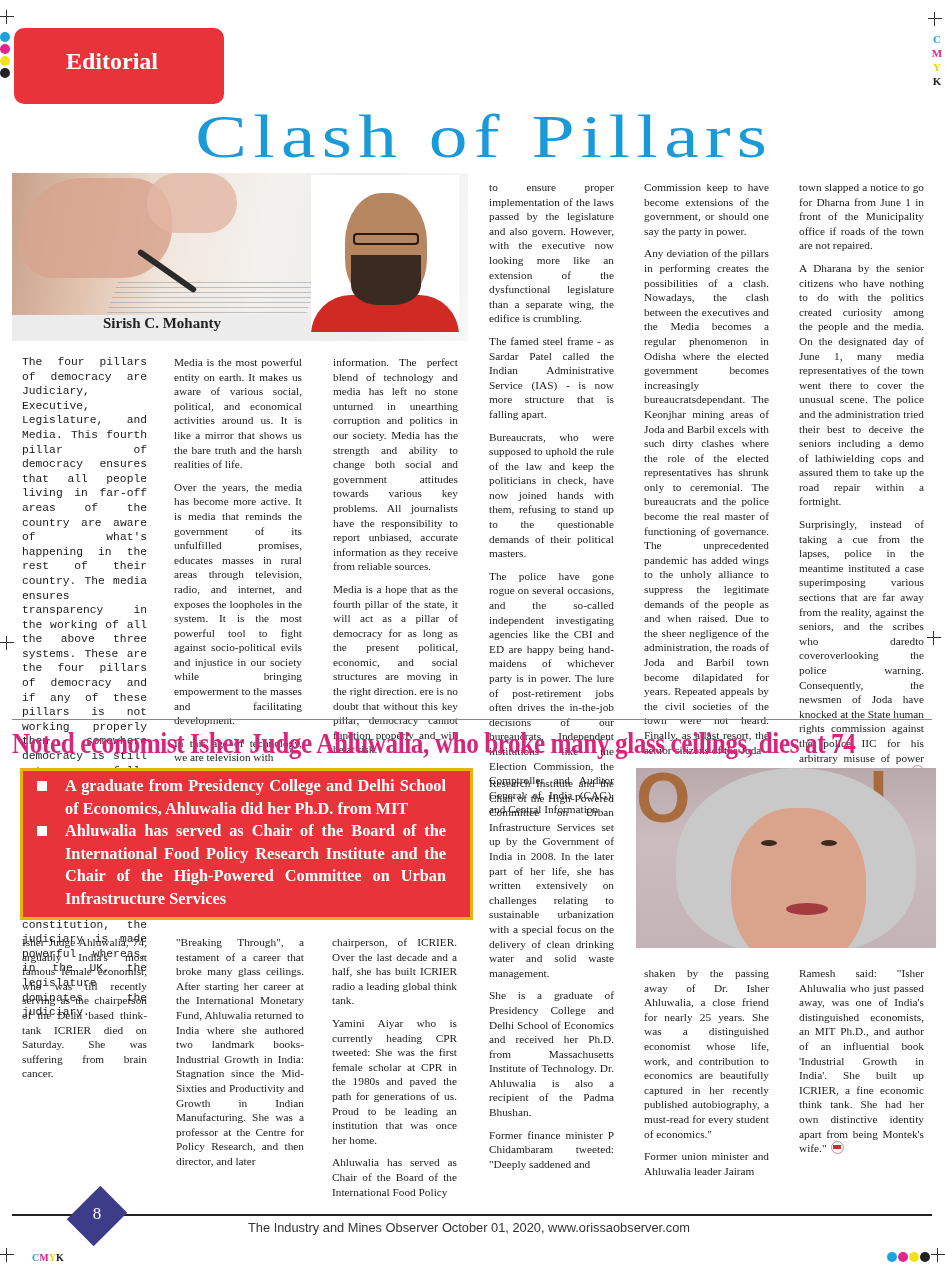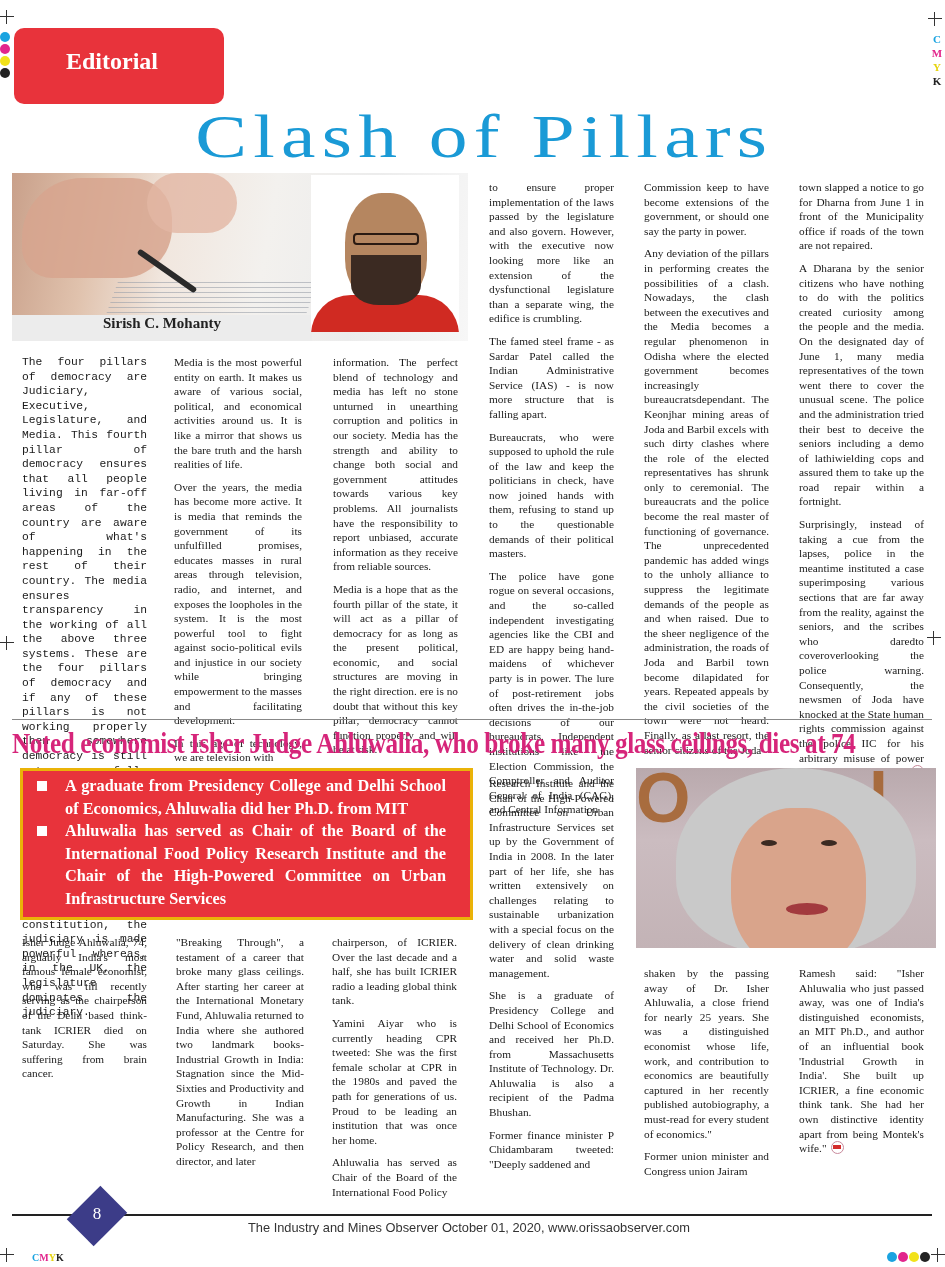--- a/index.html
+++ b/index.html
@@ -207,21 +207,21 @@
       <p>Yamini Aiyar who is currently heading CPR tweeted: She was the first female scholar at CPR in the 1980s and paved the path for generations of us. Proud to be leading an institution that was once her home.</p>
       <p>Ahluwalia has served as Chair of the Board of the International Food Policy</p>
     </div>
     <div class="col" style="left: 481px; top: 768px; width: 141px;">
       <p>Research Institute and the Chair of the High-Powered Committee on Urban Infrastructure Services set up by the Government of India in 2008. In the later part of her life, she has written extensively on challenges relating to sustainable urbanization with a special focus on the delivery of clean drinking water and solid waste management.</p>
       <p>She is a graduate of Presidency College and Delhi School of Economics and received her Ph.D. from Massachusetts Institute of Technology. Dr. Ahluwalia is also a recipient of the Padma Bhushan.</p>
       <p>Former finance minister P Chidambaram tweeted: "Deeply saddened and</p>
     </div>
     <div class="col" style="left: 636px; top: 958px; width: 141px;">
       <p>shaken by the passing away of Dr. Isher Ahluwalia, a close friend for nearly 25 years. She was a distinguished economist whose life, work, and contribution to economics are beautifully captured in her recently published autobiography, a must-read for every student of economics."</p>
-      <p>Former union minister and Congress union Jairam</p>
+      <p>Former union minister and Ahluwalia leader Jairam</p>
     </div>
     <div class="col" style="left: 791px; top: 958px; width: 141px;">
       <p>Ramesh said: "Isher Ahluwalia who just passed away, was one of India's distinguished economists, an MIT Ph.D., and author of an influential book 'Industrial Growth in India'. She built up ICRIER, a fine economic think tank. She had her own distinctive identity apart from being Montek's wife."<span class="end-icon"></span></p>
     </div>
   </div>
 
 <div class="footer-rule"></div>
 <div class="page-diamond">
   <div class="d"></div>
   <div class="n">8</div>

